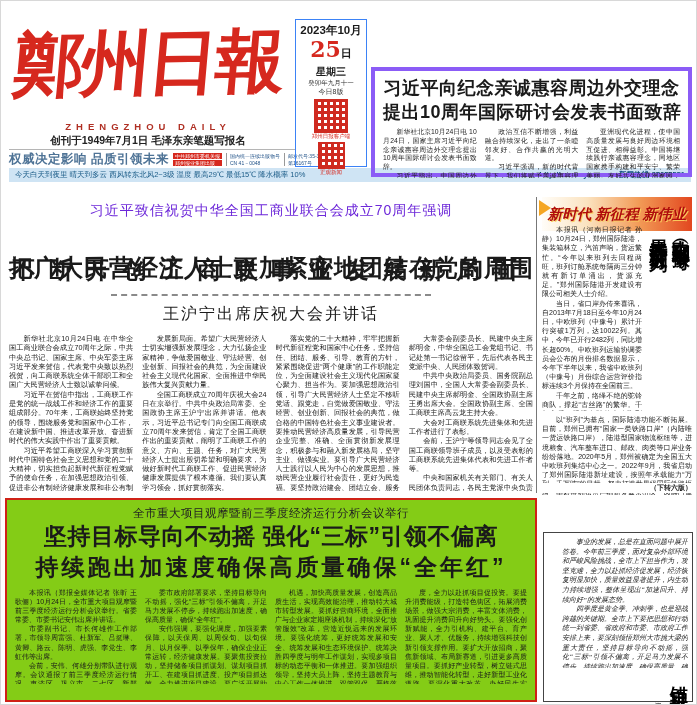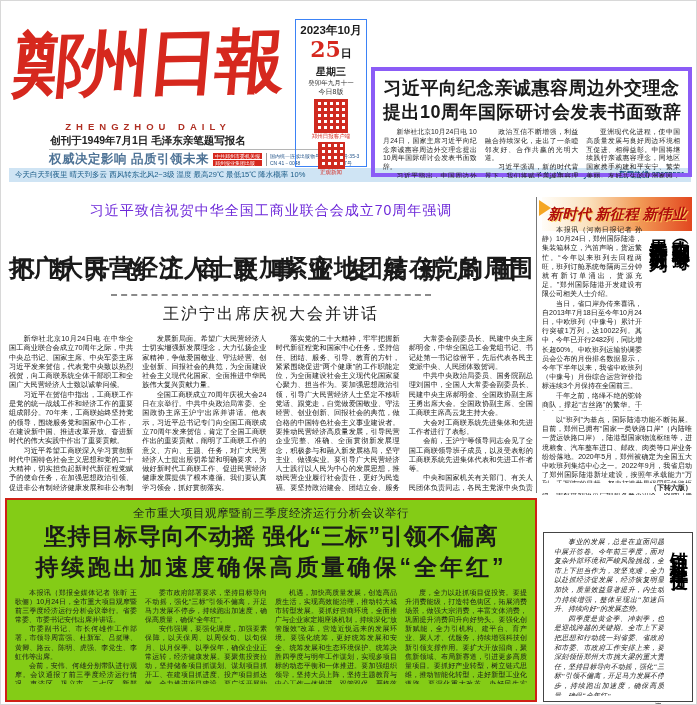--- a/index.html
+++ b/index.html
@@ -12,21 +12,21 @@
   .mast-title { position:absolute; left:4px; top:8px; width:286px; height:112px;
     color:#d6281e; font-family:"DejaVu Serif",serif; font-weight:900; font-size:70px;
     line-height:108px; text-align:center; letter-spacing:-3px;
     transform:skewX(-6deg) rotate(-1deg); white-space:nowrap; }
   .mast-en { position:absolute; left:4px; top:120px; width:286px; text-align:center;
     color:#b03024; font-size:9.5px; font-weight:bold; letter-spacing:5px; }
   .mast-founding { position:absolute; left:4px; top:133px; width:286px; text-align:center;
     font-size:10.5px; font-weight:bold; color:#222; }
 
   .slogan-row { position:absolute; left:8px; top:148px; width:286px; height:18px;
-    border-top:1px solid #b5b5b5; display:flex; align-items:center; gap:4px; padding-top:2px;margin-left:40px; }
+    border-top:1px solid #b5b5b5; display:flex; align-items:center; gap:4px; padding-top:2px; }
   .slogan { color:#4e7396; font-weight:bold; font-size:12.5px; letter-spacing:0.5px; white-space:nowrap; }
   .organ { display:flex; flex-direction:column; gap:1px; }
   .organ span { background:#d6281e; color:#fff; font-size:5px; line-height:6px; padding:0 2px; white-space:nowrap; }
   .pubno, .postal { color:#1d4f86; font-size:5px; line-height:6.5px; border-left:1px solid #999;
     padding-left:3px; white-space:nowrap; }
 
   .weather-strip { position:absolute; left:8px; top:167px; width:682px; height:14px;
     background:#cfe4f4; display:flex; justify-content:space-between; align-items:center;
     padding:0 6px; font-size:7.5px; color:#1a5b87; white-space:nowrap; }
   .weather-strip .site { font-weight:bold; color:#0d4a7c; }
@@ -96,21 +96,21 @@
   .pm-kicker { text-align:center; font-size:11.5px; color:#222; margin-top:2px; letter-spacing:0.5px; }
   .pm-h1 { text-align:center; font-size:23px; font-weight:900; line-height:31px;
     letter-spacing:0.5px; white-space:nowrap; }
   .pm-h2 { text-align:center; font-size:23px; font-weight:900; line-height:31px;
     letter-spacing:3px; white-space:nowrap; }
   .pm-cols { display:flex; gap:8px; margin-top:5px; height:96px; }
   .pm-col { flex:1; font-size:7px; line-height:9.1px; text-align:justify; overflow:hidden; }
 
   
   .cm-box { position:absolute; left:542px; top:531px; width:150px; height:170px;
-    border:1px solid #444; padding:5px 4px 5px 10px; display:flex; gap:4px; background:#fff; }
+    border:1px solid #444; padding:5px 4px 5px 18px; display:flex; gap:4px; background:#fff;flex-direction:column; }
   .cm-text { flex:1; font-family:"Liberation Serif","DejaVu Serif",serif; font-style:italic;
     font-size:7px; line-height:9.6px; text-align:justify; overflow:hidden; color:#222; }
   .cm-title { writing-mode:vertical-rl; font-size:18px; font-weight:900; letter-spacing:3px;
     line-height:1.1; color:#000; }
   .cm-byline { position:absolute; right:30px; bottom:4px; writing-mode:vertical-rl;
     font-size:6.5px; color:#333; background:#fff; }
 </style>
 </head>
 <body>
 

